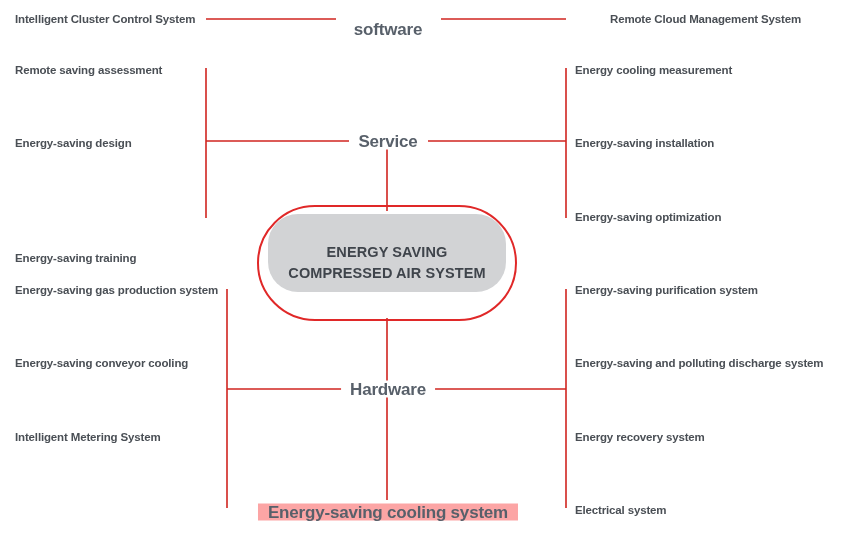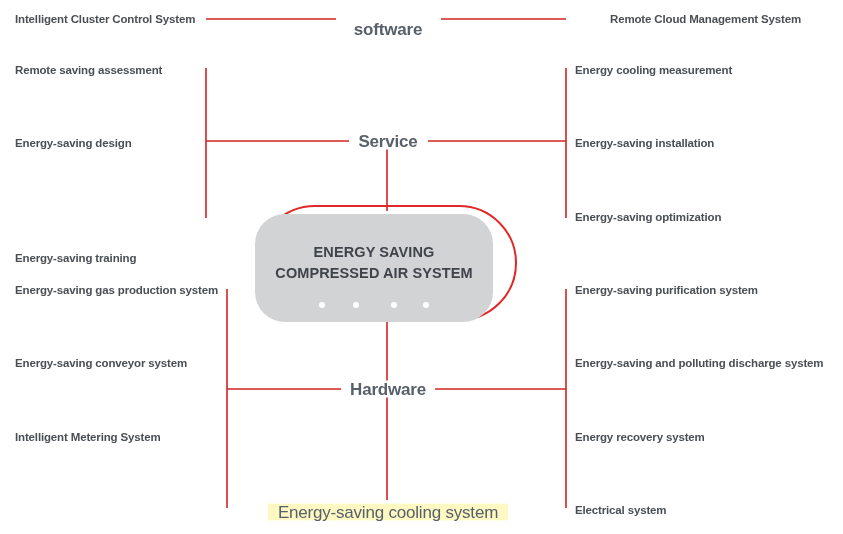--- a/index.html
+++ b/index.html
@@ -48,25 +48,25 @@
   }
   .branch.big{
     font-size:17px;
     letter-spacing:-0.2px;
   }
 
   
   .bottom-title{
     position:absolute;
     font-size:17px;
-    font-weight:400;
+    font-weight:700;
     color:#58606a;
     white-space:nowrap;
     line-height:1;
-    background:#fef9c3;
+    background:#fca5a5;
     padding:0 10px;
     transform:translate(-50%,-50%);
     letter-spacing:-0.2px;
   }
 
   
   .capsule-outline{
     position:absolute;
     box-sizing:border-box;
     border:2px solid #e02828;
@@ -137,21 +137,21 @@
 
       <line x1="227" y1="389" x2="347" y2="389"></line>
       <line x1="428" y1="389" x2="566" y2="389"></line>
 
       <line x1="387" y1="397" x2="387" y2="500"></line>
     </g>
   </svg>
 
   <div class="capsule-outline" style="left:257px; top:205px; width:260px; height:116px;"></div>
 
-  <div class="capsule-inner" style="left:255px; top:214px; width:238px; height:108px;">
+  <div class="capsule-inner" style="left:268px; top:214px; width:238px; height:78px;">
     <div class="capsule-title">
       <div>ENERGY SAVING</div>
       <div>COMPRESSED AIR SYSTEM</div>
     </div>
     <div class="dots">
       <span class="dot"></span>
       <span class="dot gap1"></span>
       <span class="dot gap2"></span>
       <span class="dot gap3"></span>
     </div>
@@ -168,21 +168,21 @@
   <div class="leaf left" style="left:15px; top:14px;">Intelligent Cluster Control System</div>
 
   <div class="leaf left" style="left:15px; top:65px;">Remote saving assessment</div>
 
   <div class="leaf left" style="left:15px; top:138px;">Energy-saving design</div>
 
   <div class="leaf left" style="left:15px; top:212px;margin-top:41px;">Energy-saving training</div>
 
   <div class="leaf left" style="left:15px; top:285px;">Energy-saving gas production system</div>
 
-  <div class="leaf left" style="left:15px; top:358px;">Energy-saving conveyor system</div>
+  <div class="leaf left" style="left:15px; top:358px;">Energy-saving conveyor cooling</div>
 
   <div class="leaf left" style="left:15px; top:432px;">Intelligent Metering System</div>
 
 
   <div class="leaf right" style="left:575px; top:14px;margin-left:35px;">Remote Cloud Management System</div>
 
   <div class="leaf right" style="left:575px; top:65px;">Energy cooling measurement</div>
 
   <div class="leaf right" style="left:575px; top:138px;">Energy-saving installation</div>
 

